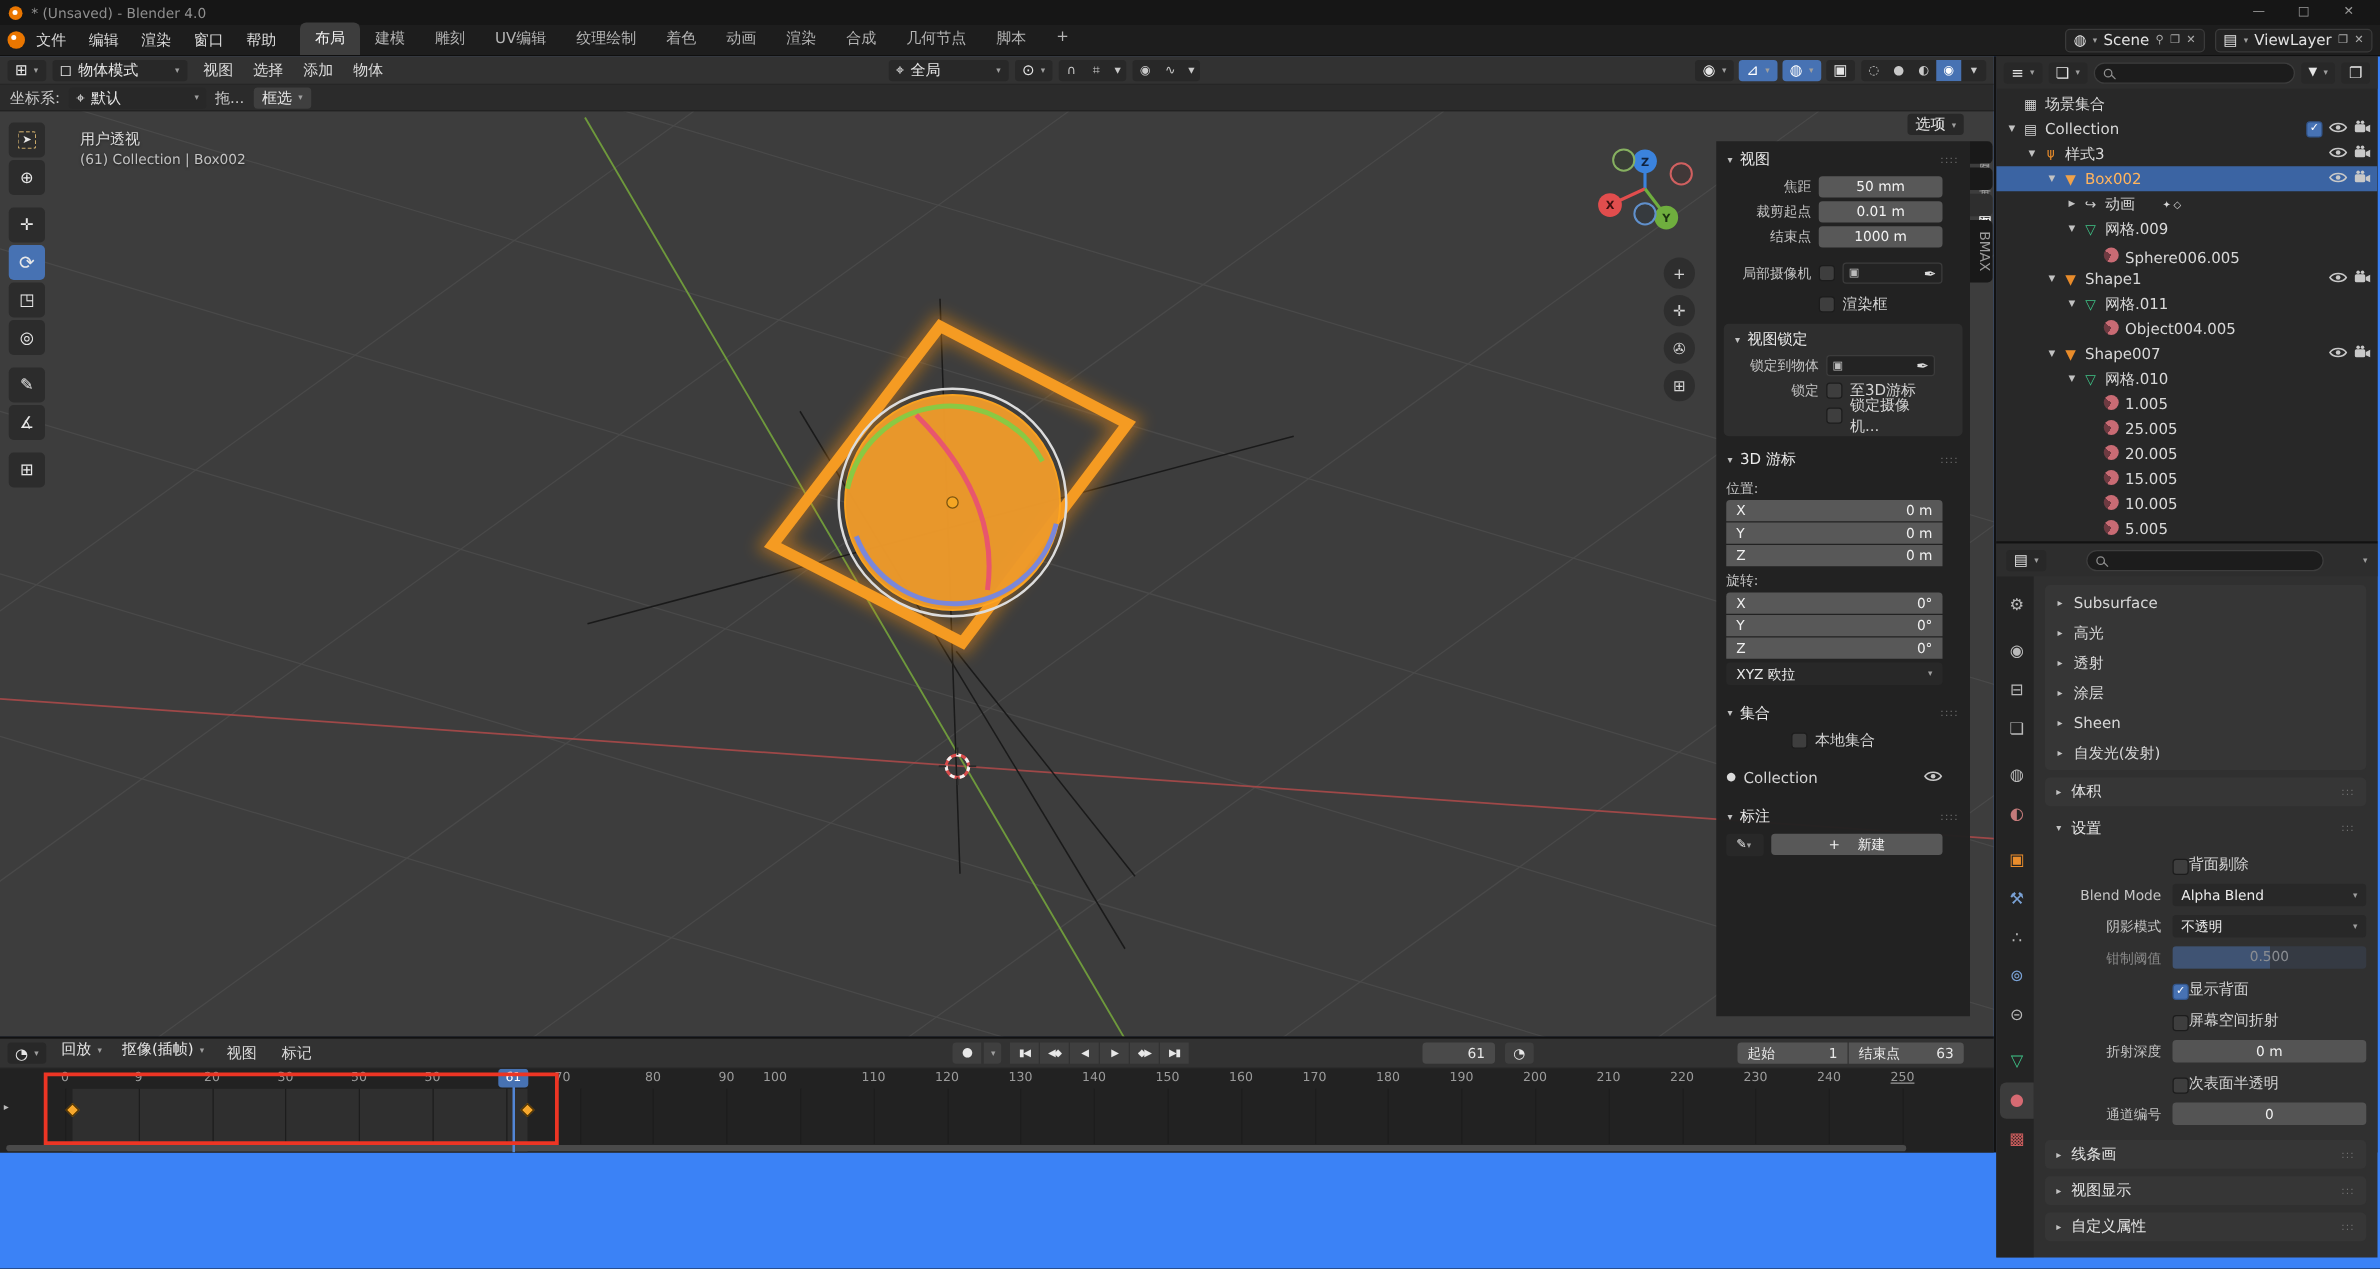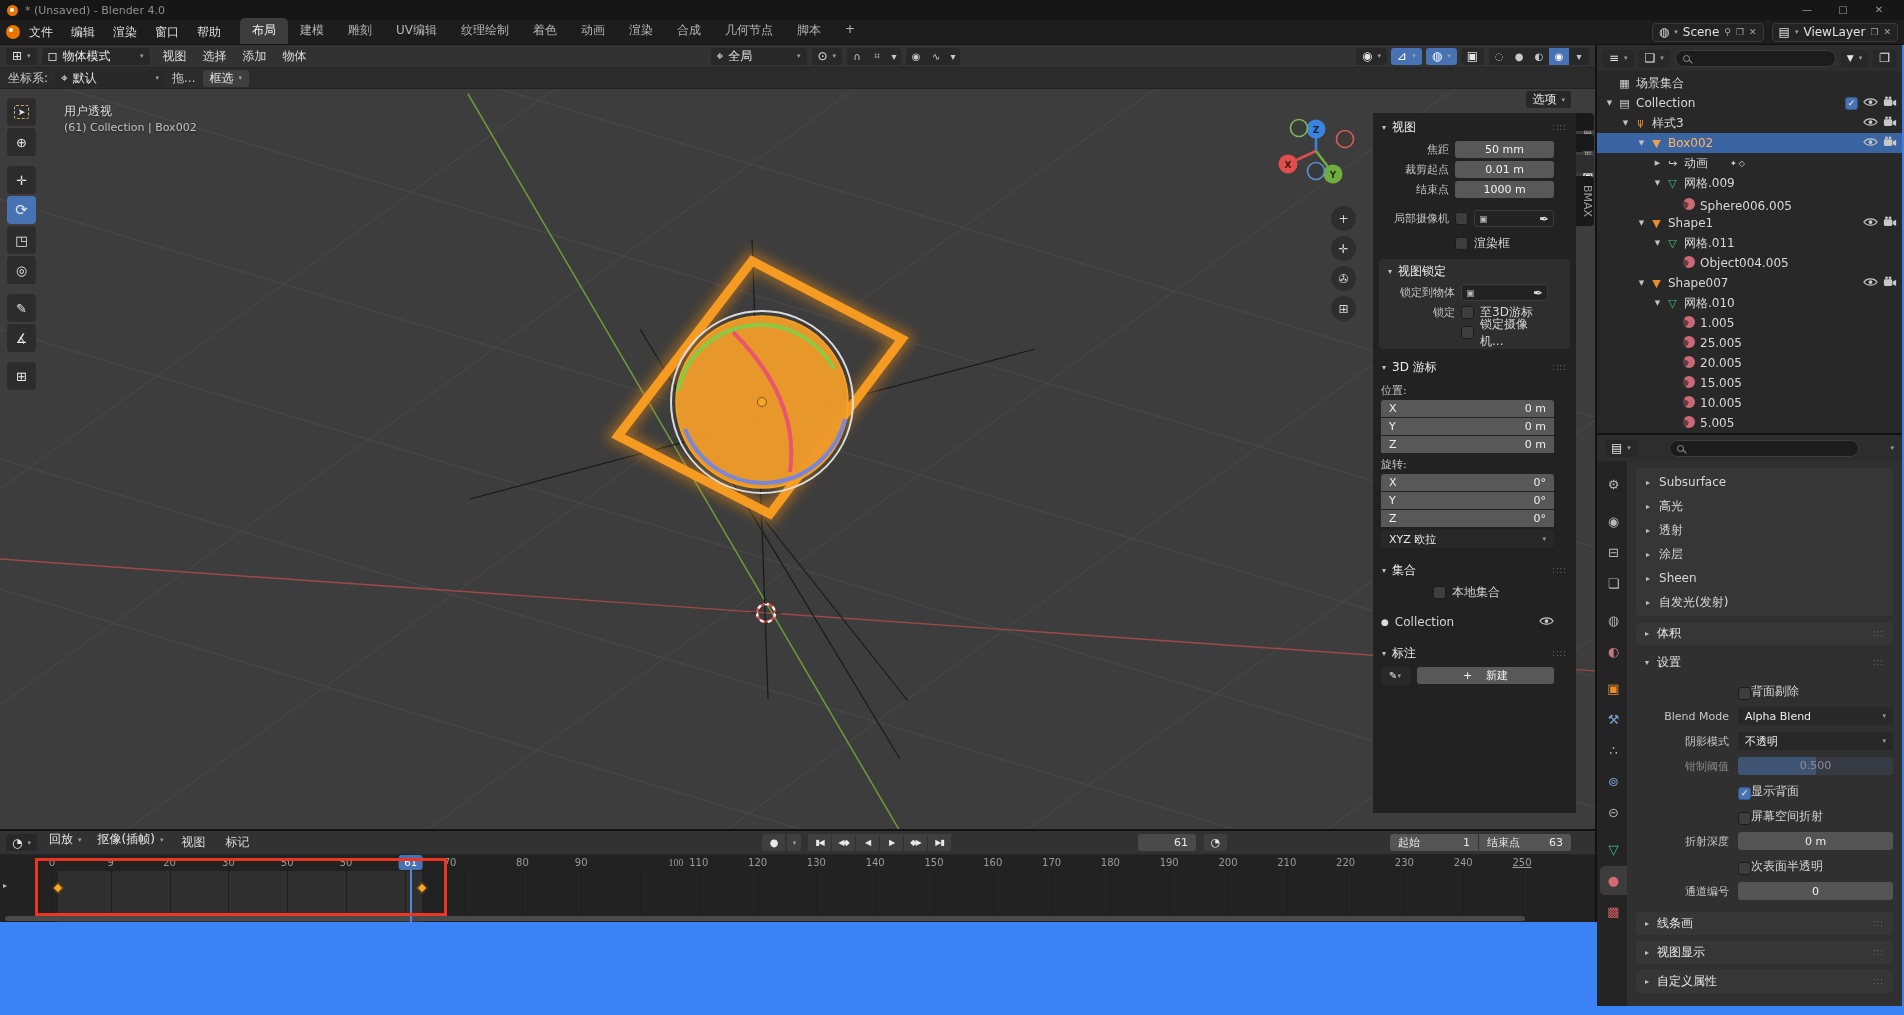--- a/index.html
+++ b/index.html
@@ -617,21 +617,21 @@
             <div class="frame-line" style="left: 346px;"></div>
             <span class="tl-ruler-num" style="left: 346px;">50</span>
             <div class="frame-line" style="left: 404.8px;"></div>
             <div class="frame-line" style="left: 463.6px;"></div>
             <span class="tl-ruler-num" style="left: 450px;">70</span>
             <div class="frame-line" style="left: 522.4px;"></div>
             <span class="tl-ruler-num" style="left: 522.4px;">80</span>
             <div class="frame-line" style="left: 581.2px;"></div>
             <span class="tl-ruler-num" style="left: 581.2px;">90</span>
             <div class="frame-line" style="left: 640px;"></div>
-            <span class="tl-ruler-num" style="left: 676px; font-family: Liberation Serif, serif;">100</span>
+            <span class="tl-ruler-num" style="left: 620px;">100</span>
             <div class="frame-line" style="left: 698.8px;"></div>
             <span class="tl-ruler-num" style="left: 698.8px;">110</span>
             <div class="frame-line" style="left: 757.6px;"></div>
             <span class="tl-ruler-num" style="left: 757.6px;">120</span>
             <div class="frame-line" style="left: 816.4px;"></div>
             <span class="tl-ruler-num" style="left: 816.4px;">130</span>
             <div class="frame-line" style="left: 875.2px;"></div>
             <span class="tl-ruler-num" style="left: 875.2px;">140</span>
             <div class="frame-line" style="left: 934px;"></div>
             <span class="tl-ruler-num" style="left: 934px;">150</span>

